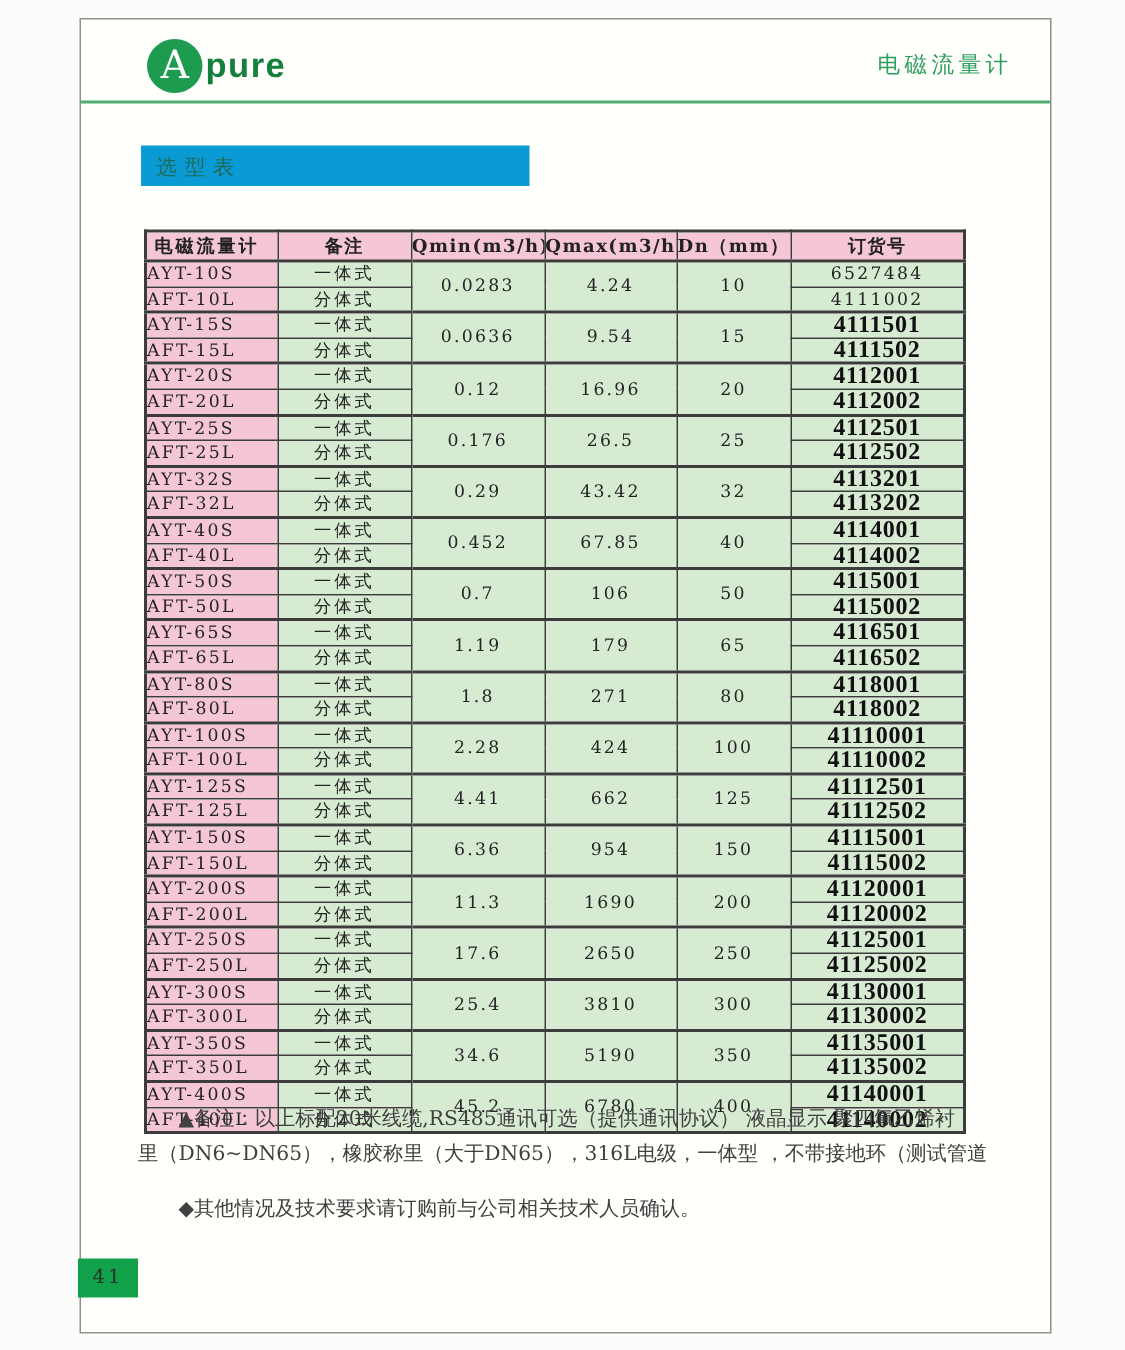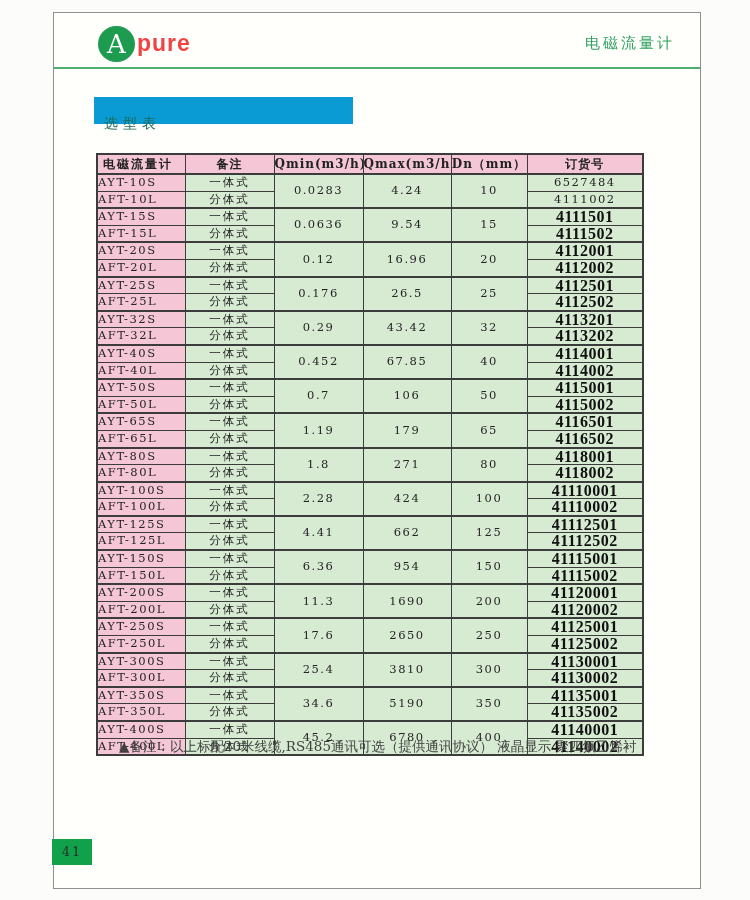--- a/index.html
+++ b/index.html
@@ -24,40 +24,40 @@
     border-radius: 50%;
     background: var(--brand-green, #1d9b4f);
     color: #ffffff;
     font-family: "DejaVu Serif", serif;
     font-size: 26px; text-align: center; line-height: 36px;
   }
   .logo-text {
     position: absolute; left: 83px; top: 17px;
     font-family: "Liberation Sans", sans-serif;
     font-weight: bold; font-size: 23px; letter-spacing: 1px;
-    color: #ef4444;
+    color: #15803d;
   }
   .header-title {
     position: absolute; left: 531px; top: 21px;
     font-size: 15px; letter-spacing: 3px;
     color: var(--title-green, #2f9f5e);
   }
   .header-divider {
     position: absolute; left: 0; top: 54px;
     width: 100%; height: 2px;
     background: var(--divider-green, #4fae70);
   }
   
   .banner {
     position: absolute; left: 40px; top: 84px;
     width: 259px; height: 27px;
     background: var(--banner-blue, #0a9ad4);
   }
   .banner-label {
-    padding: 18px 0 0 10px;
+    padding: 6px 0 0 10px;
     font-size: 14px; letter-spacing: 5px;
     color: var(--banner-text, #1f6a5a);
   }
   
   .table-wrap { position: absolute; left: 42px; top: 140px; }
   table.sel {
     border-collapse: collapse;
     table-layout: fixed;
     width: 546px;
     border: 2px solid var(--table-border, #3c3c3c);
@@ -376,18 +376,20 @@
             <td class="cell-remark">分体式</td>
             <td class="cell-order bold">41140002</td>
           </tr>
         </tbody>
     </table>
   </div>
 
   <div class="notes">
     <div>
       <div class="note-line indent">▲备注：以上标配20米线缆,RS485通讯可选（提供通讯协议） 液晶显示 聚四氟乙烯衬</div>
+      <div class="note-line">里（DN6~DN65），橡胶称里（大于DN65），316L电级，一体型 ，不带接地环（测试管道</div>
     </div>
+    <div class="note-secondary">◆其他情况及技术要求请订购前与公司相关技术人员确认。</div>
   </div>
 
 </div>
 
 <div class="page-badge">41</div>
 
 </body></html>

